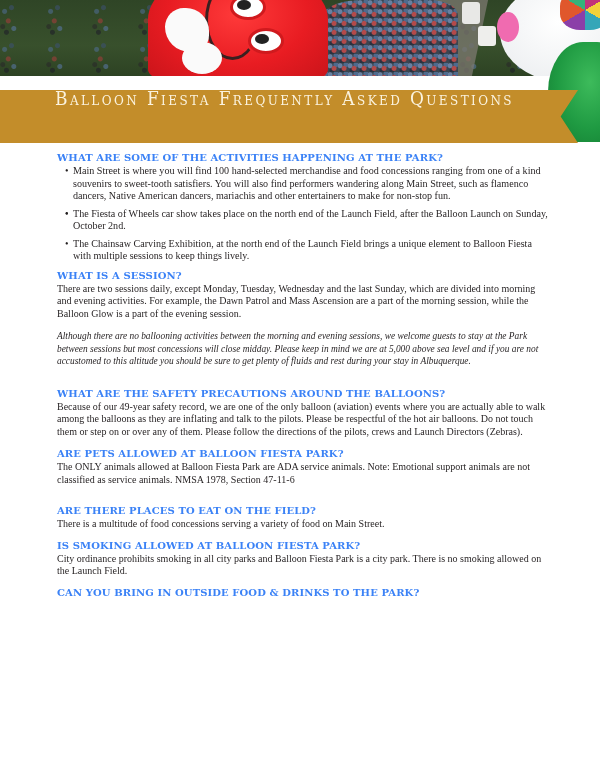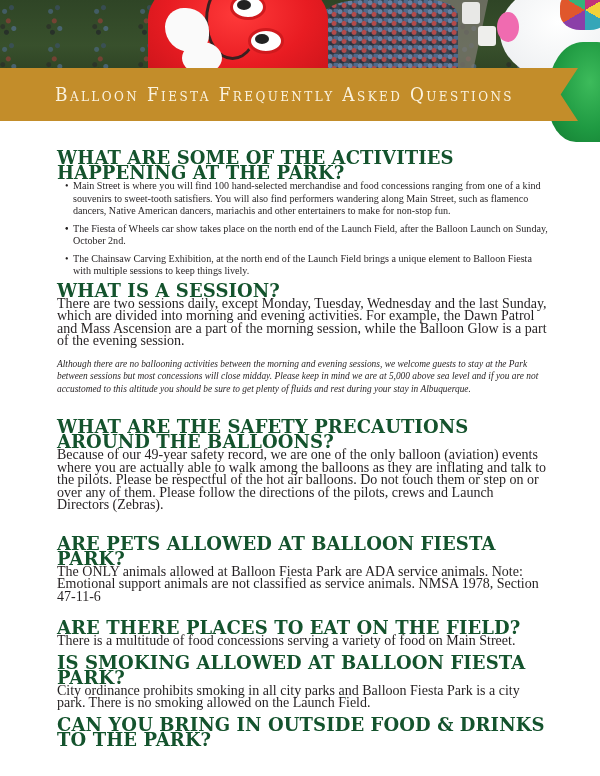--- a/index.html
+++ b/index.html
@@ -64,48 +64,48 @@
 
     .green-balloon {
       position: absolute; left: 548px; top: 42px; width: 70px; height: 100px;
       background: radial-gradient(ellipse at 60% 40%, #3dbb5b 0%, #1f9a42 55%, #137a31 100%);
       border-radius: 50% 30% 20% 40%;
       z-index: 1;
     }
 
     
     .banner {
-      position: absolute; left: 0; top: 68px; width: 578px; height: 53px;
+      position: absolute; left: 0; top: 90px; width: 578px; height: 53px;
       background: #c38d2a;
       clip-path: polygon(0 0, 100% 0, 97% 50%, 100% 100%, 0 100%);
       z-index: 2;
-      display: flex; align-items: center; justify-content: center; padding-left: 13px;
+      display: flex; justify-content: center; padding-left: 13px;
     }
     .banner-title {
       color: #fbf3df; font-family: "DejaVu Serif", serif; font-size: 17px; letter-spacing: 2.4px;
       font-variant: small-caps; font-weight: normal; padding-right: 22px; white-space: nowrap;
       transform: scaleY(1.05);
     }
 
     
     .content { position: absolute; left: 57px; top: 150px; width: 492px; }
     .faq-q {
-      color: #14532d; font-family: "DejaVu Serif", serif; font-weight: bold;
-      font-size: 18px; letter-spacing: 0.1px; line-height: 15px; text-transform: uppercase;
+      color: #3b82f6; font-family: "DejaVu Serif", serif; font-weight: bold;
+      font-size: 10px; letter-spacing: 0.1px; line-height: 15px; text-transform: uppercase;
     }
-    .faq-a { font-size: 14px; line-height: 12.5px; color: #231f20; }
+    .faq-a { font-size: 10px; line-height: 12.5px; color: #231f20; }
     .faq-a.italic { font-style: italic; }
 
     .bullets { list-style: none; margin-left: 9px; }
     .bullets li { position: relative; padding-left: 7px; font-size: 10.1px; line-height: 12.5px; margin-bottom: 5px; }
     .bullets li .dot { position: absolute; left: -1px; top: 0; }
     .bullets li:first-child { padding-left: 7px; }
 
     .sec { margin-bottom: 6px; }
-    .note { margin-top: 10px; margin-bottom: 24px; }
+    .note { margin-top: 10px; margin-bottom: 18px; }
   </style>
 </head>
 <body>
 
 <div class="hero">
   <div class="grass-tex"></div>
   <div class="road"></div>
   <div class="crowd"></div>
   <div class="truck1"></div>
   <div class="truck2"></div>
@@ -140,21 +140,21 @@
       <li><span class="dot">•</span><span>The Chainsaw Carving Exhibition, at the north end of the Launch Field brings a unique element to Balloon Fiesta with multiple sessions to keep things lively.</span></li>
     </ul>
   </section>
 
   <section class="sec">
     <h2 class="faq-q">What is a session?</h2>
     <p class="faq-a">There are two sessions daily, except Monday, Tuesday, Wednesday and the last Sunday, which are divided into morning and evening activities. For example, the Dawn Patrol and Mass Ascension are a part of the morning session, while the Balloon Glow is a part of the evening session.</p>
     <p class="faq-a italic note" style="font-size:9.4px;">Although there are no ballooning activities between the morning and evening sessions, we welcome guests to stay at the Park between sessions but most concessions will close midday. Please keep in mind we are at 5,000 above sea level and if you are not accustomed to this altitude you should be sure to get plenty of fluids and rest during your stay in Albuquerque.</p>
   </section>
 
-  <section class="sec" style="margin-bottom:24px;">
+  <section class="sec" style="margin-bottom:8px;">
     <h2 class="faq-q">What are the safety precautions around the balloons?</h2>
     <p class="faq-a">Because of our 49-year safety record, we are one of the only balloon (aviation) events where you are actually able to walk among the balloons as they are inflating and talk to the pilots. Please be respectful of the hot air balloons. Do not touch them or step on or over any of them. Please follow the directions of the pilots, crews and Launch Directors (Zebras).</p>
   </section>
 
   <section class="sec" style="margin-bottom:7px;">
   </section>
 
   <section class="sec" style="margin-bottom:17px;">
     <h2 class="faq-q">Are pets allowed at Balloon Fiesta Park?</h2>
     <p class="faq-a">The ONLY animals allowed at Balloon Fiesta Park are ADA service animals. Note: Emotional support animals are not classified as service animals. NMSA 1978, Section 47-11-6</p>

